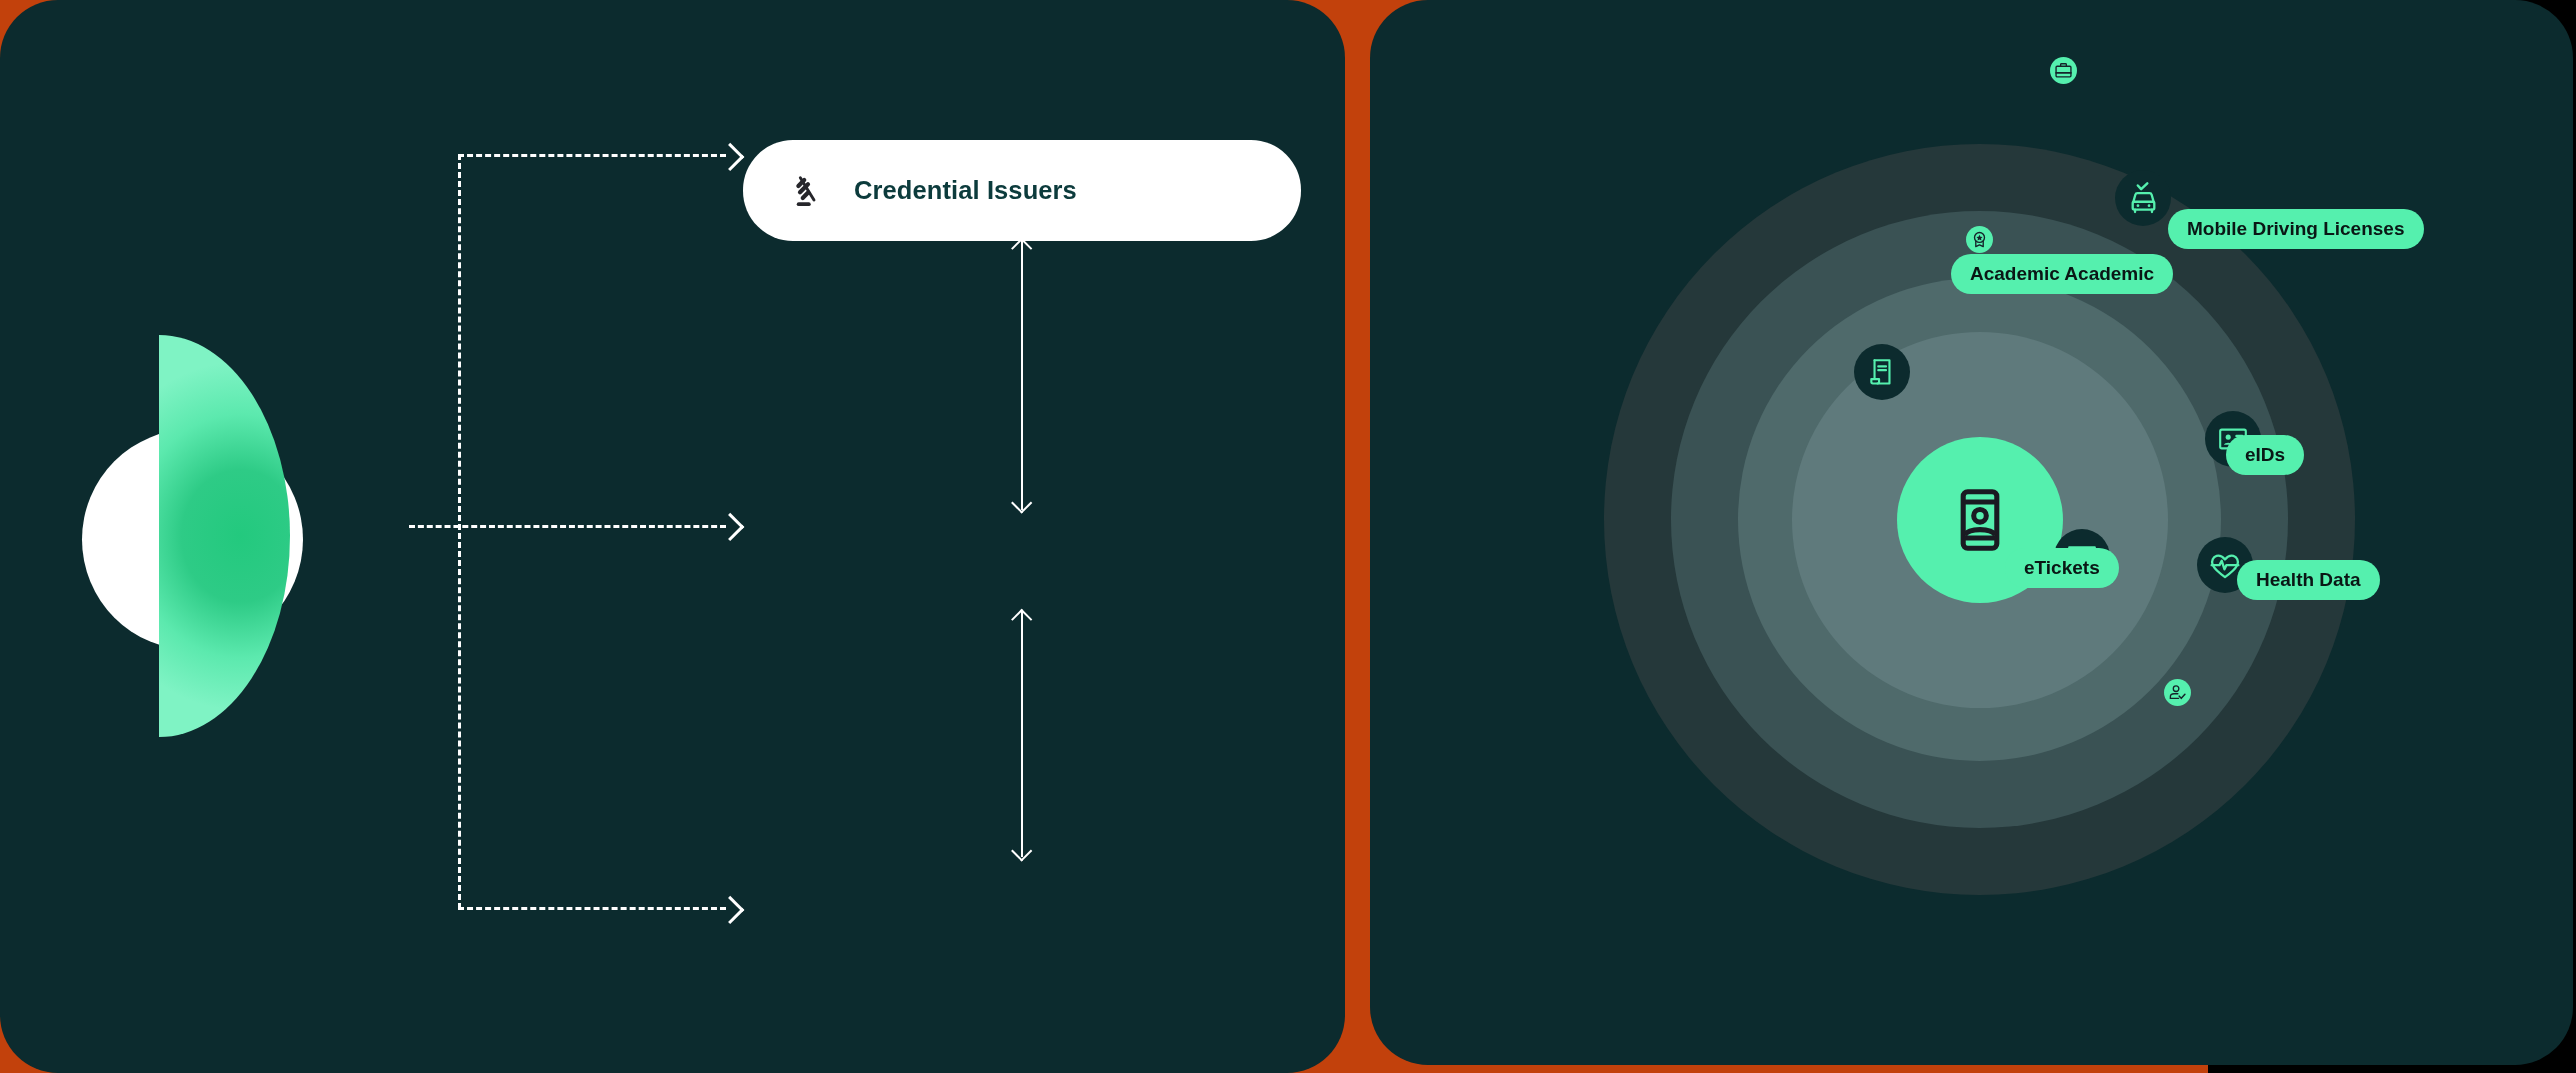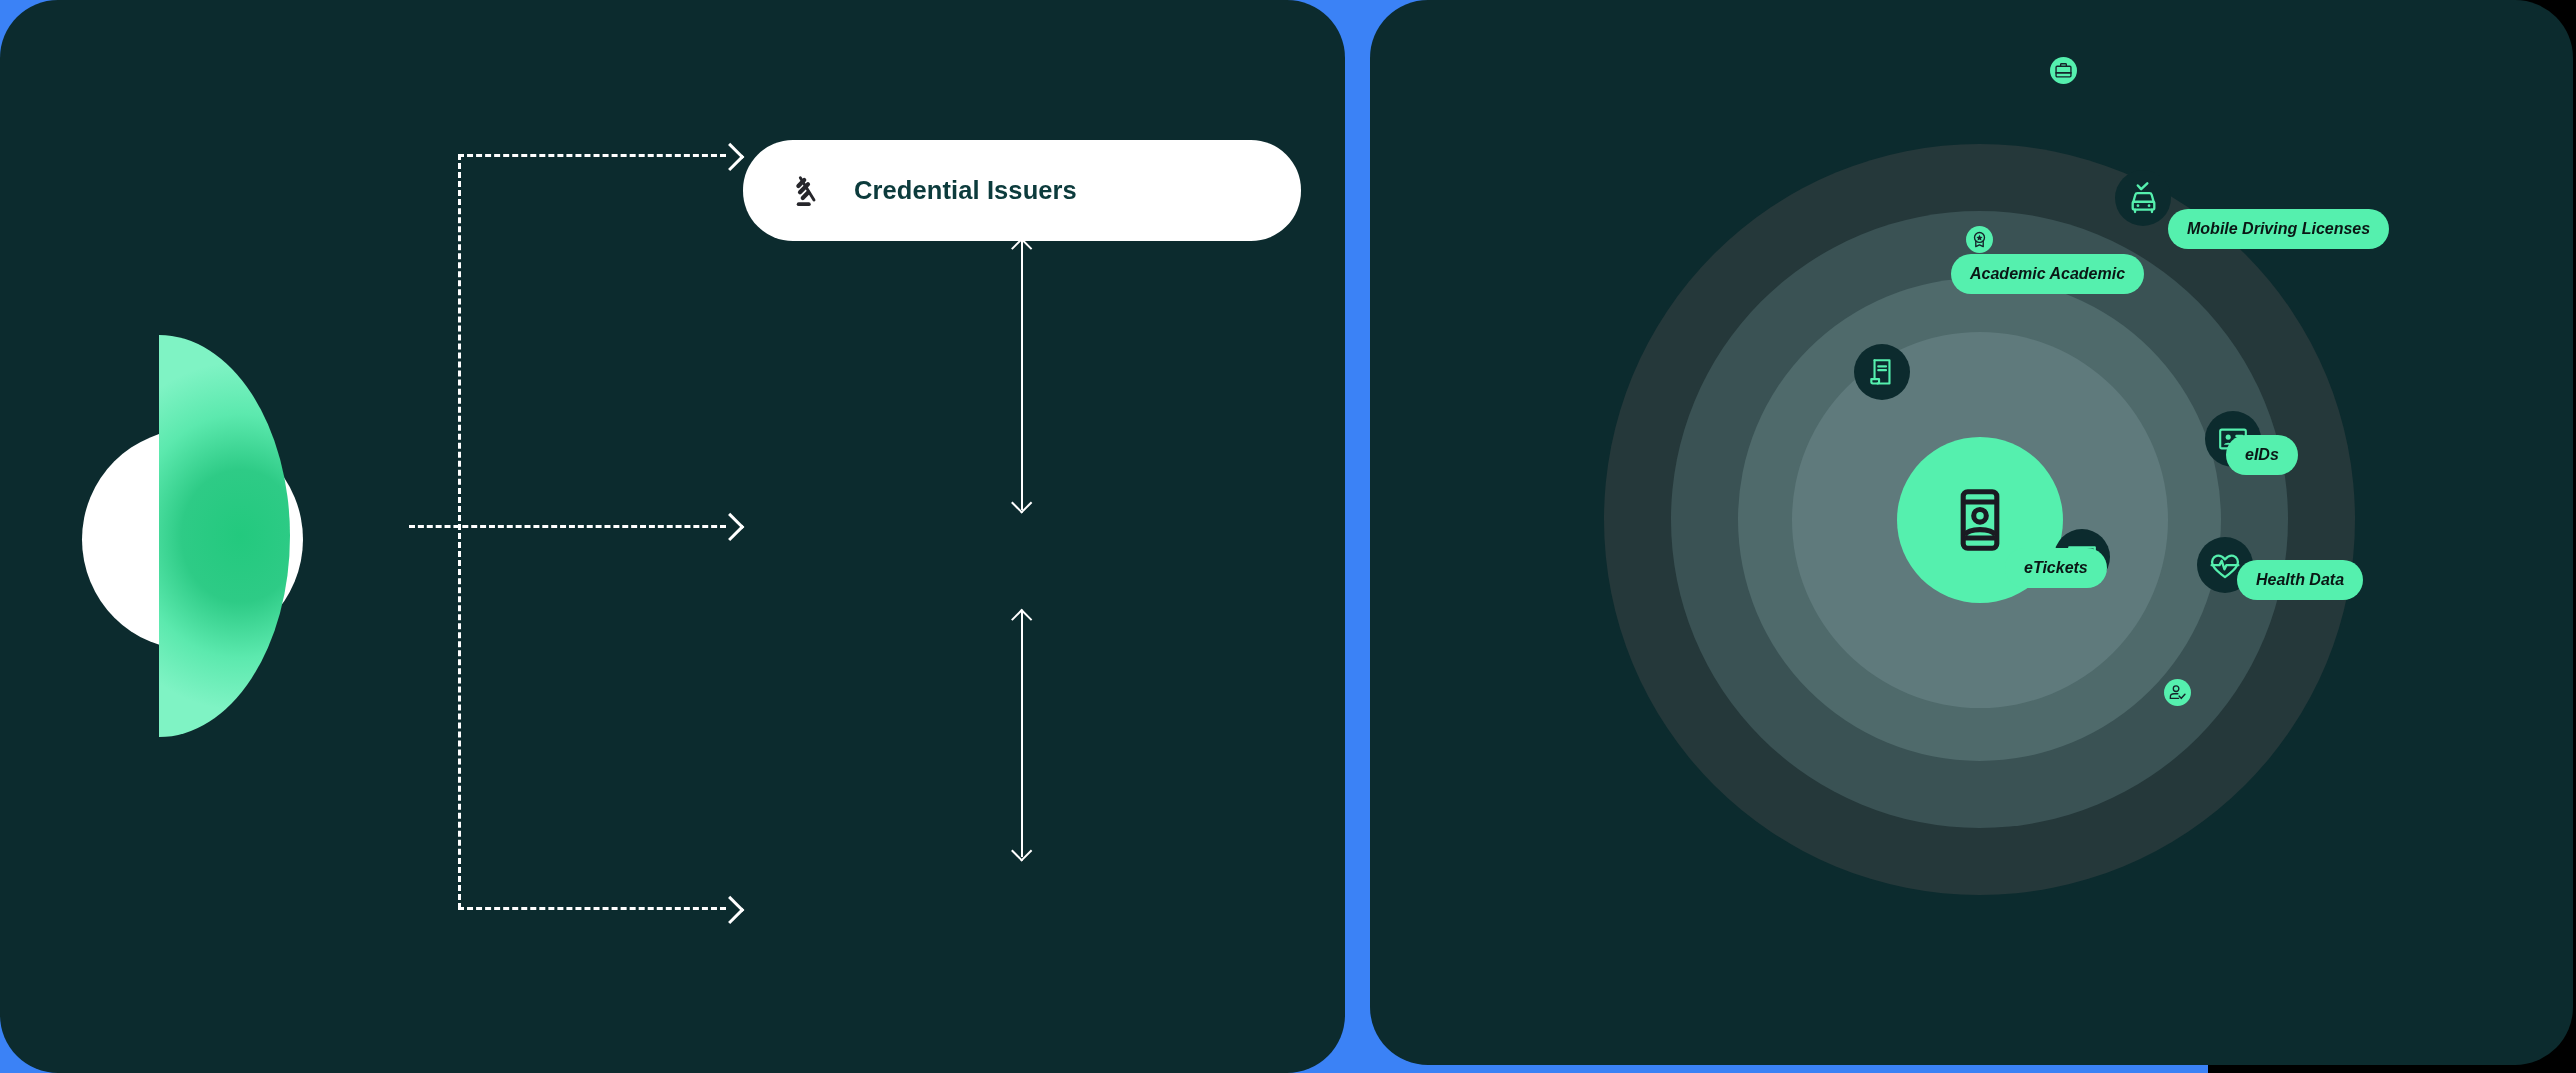--- a/index.html
+++ b/index.html
@@ -1,17 +1,17 @@
 <!DOCTYPE html>
 <html style="font-size:10.7px"><head>
 <meta charset="utf-8">
 <style>
   html,body{margin:0;padding:0;background:#000;}
   body{width:2576px;height:1073px;overflow:hidden;font-family:"Liberation Sans",sans-serif;}
-  .stage{position:relative;width:2208px;height:1073px;background:#3b82f6;}
+  .stage{position:relative;width:2208px;height:1073px;background:#c2410c;}
 
   
   .panel{position:absolute;background:#0C2B2E;border-radius:58px;overflow:hidden;}
   #panel-left{left:0;top:0;width:1345px;height:1073px;}
   #panel-right{left:1370px;top:0;width:1203px;height:1065px;}
 
   
   .logo-wrap{position:absolute;left:82px;top:335px;width:335px;height:402px;}
   .logo-circle{position:absolute;left:0;top:94px;width:221px;height:221px;border-radius:50%;background:#FFFFFF;}
   .logo-half{position:absolute;left:77px;top:0px;width:131px;height:402px;
@@ -59,21 +59,21 @@
   #bub-ticket{width:56px;height:56px;left:684px;top:529px;}
   #bub-health{width:56px;height:56px;left:827px;top:537px;}
 
   #bub-briefcase{width:27px;height:27px;left:680px;top:57px;}
   #bub-award{width:27px;height:27px;left:596px;top:226px;}
   #bub-usercheck{width:27px;height:27px;left:794px;top:679px;}
 
   
   .pill{position:absolute;background:#55F0AE;border-radius:24px;height:40px;
     display:flex;align-items:center;justify-content:center;padding:16px 19px;box-sizing:border-box;
-    font-size:16px;font-weight:700;color:#0A1715;white-space:nowrap;font-style:italic;}
+    font-size:19px;font-weight:700;color:#0A1715;white-space:nowrap;}
   #pill-mdl{left:798px;top:209px;}
   #pill-diplomas{left:581px;top:254px;}
   #pill-eids{left:856px;top:435px;}
   #pill-etickets{left:635px;top:548px;text-align:right;}
   #pill-health{left:867px;top:560px;}
 </style>
 </head>
 <body>
 
 <div class="stage">

